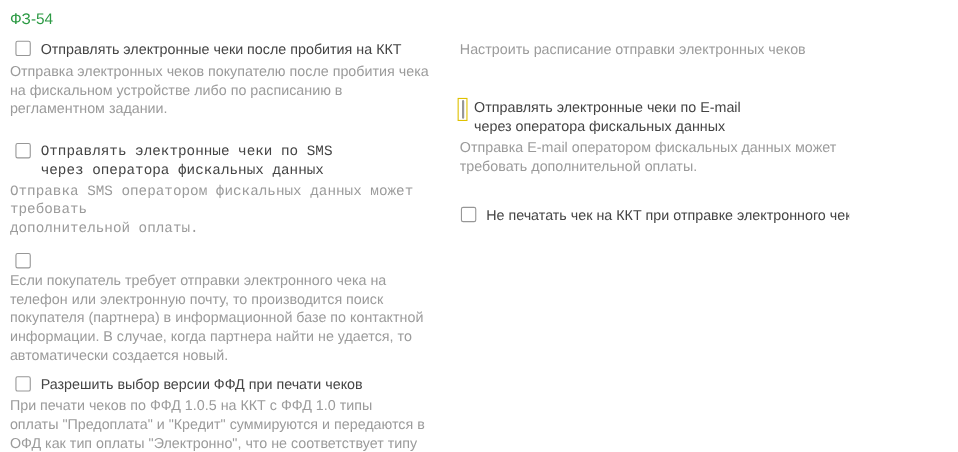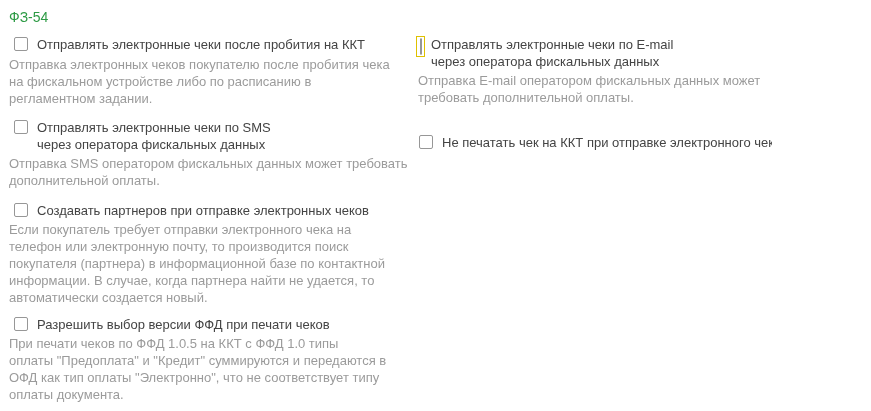--- a/index.html
+++ b/index.html
@@ -71,21 +71,21 @@
   .desc {
     margin-top: 2px;
     line-height: 17px;
     color: var(--desc);
     white-space: pre-line;
   }
 
   
   .col-left .item-1 { margin-top: 10px; }
   .col-left .item-1 .desc { margin-top: 3px; }
-  .col-left .item-2 { margin-top: 12px; }
+  .col-left .item-2 { margin-top: 22px; font-family: Liberation Mono, monospace; }
   .col-left .item-3 { margin-top: 13px; }
   .col-left .item-4 { margin-top: 10px; }
 
   
   .link-block { margin-top: 36px; }
   .link {
     color: var(--link);
     text-decoration: underline;
     line-height: 18px;
     cursor: pointer;
@@ -119,21 +119,20 @@
         <span class="cb-label">Отправлять электронные чеки по SMS
 через оператора фискальных данных</span>
       </div>
       <div class="desc">Отправка SMS оператором фискальных данных может требовать
 дополнительной оплаты.</div>
     </div>
 
     <div class="item item-3">
       <div class="cb-row">
         <span class="checkbox"></span>
-        <span class="cb-label">Создавать партнеров при отправке электронных чеков</span>
       </div>
       <div class="desc">Если покупатель требует отправки электронного чека на
 телефон или электронную почту, то производится поиск
 покупателя (партнера) в информационной базе по контактной
 информации. В случае, когда партнера найти не удается, то
 автоматически создается новый.</div>
     </div>
 
     <div class="item item-4">
       <div class="cb-row">
@@ -142,20 +141,21 @@
       </div>
       <div class="desc">При печати чеков по ФФД 1.0.5 на ККТ с ФФД 1.0 типы
 оплаты "Предоплата" и "Кредит" суммируются и передаются в
 ОФД как тип оплаты "Электронно", что не соответствует типу
 оплаты документа.</div>
     </div>
   </div>
 
   <div class="col col-right">
     <div class="link-block">
+      <div class="desc">Настроить расписание отправки электронных чеков</div>
     </div>
 
     <div class="item item-1">
       <div class="cb-row">
         <span class="focus-outline"><span class="checkbox"></span></span>
         <span class="cb-label">Отправлять электронные чеки по E-mail
 через оператора фискальных данных</span>
       </div>
       <div class="desc">Отправка E-mail оператором фискальных данных может
 требовать дополнительной оплаты.</div>

